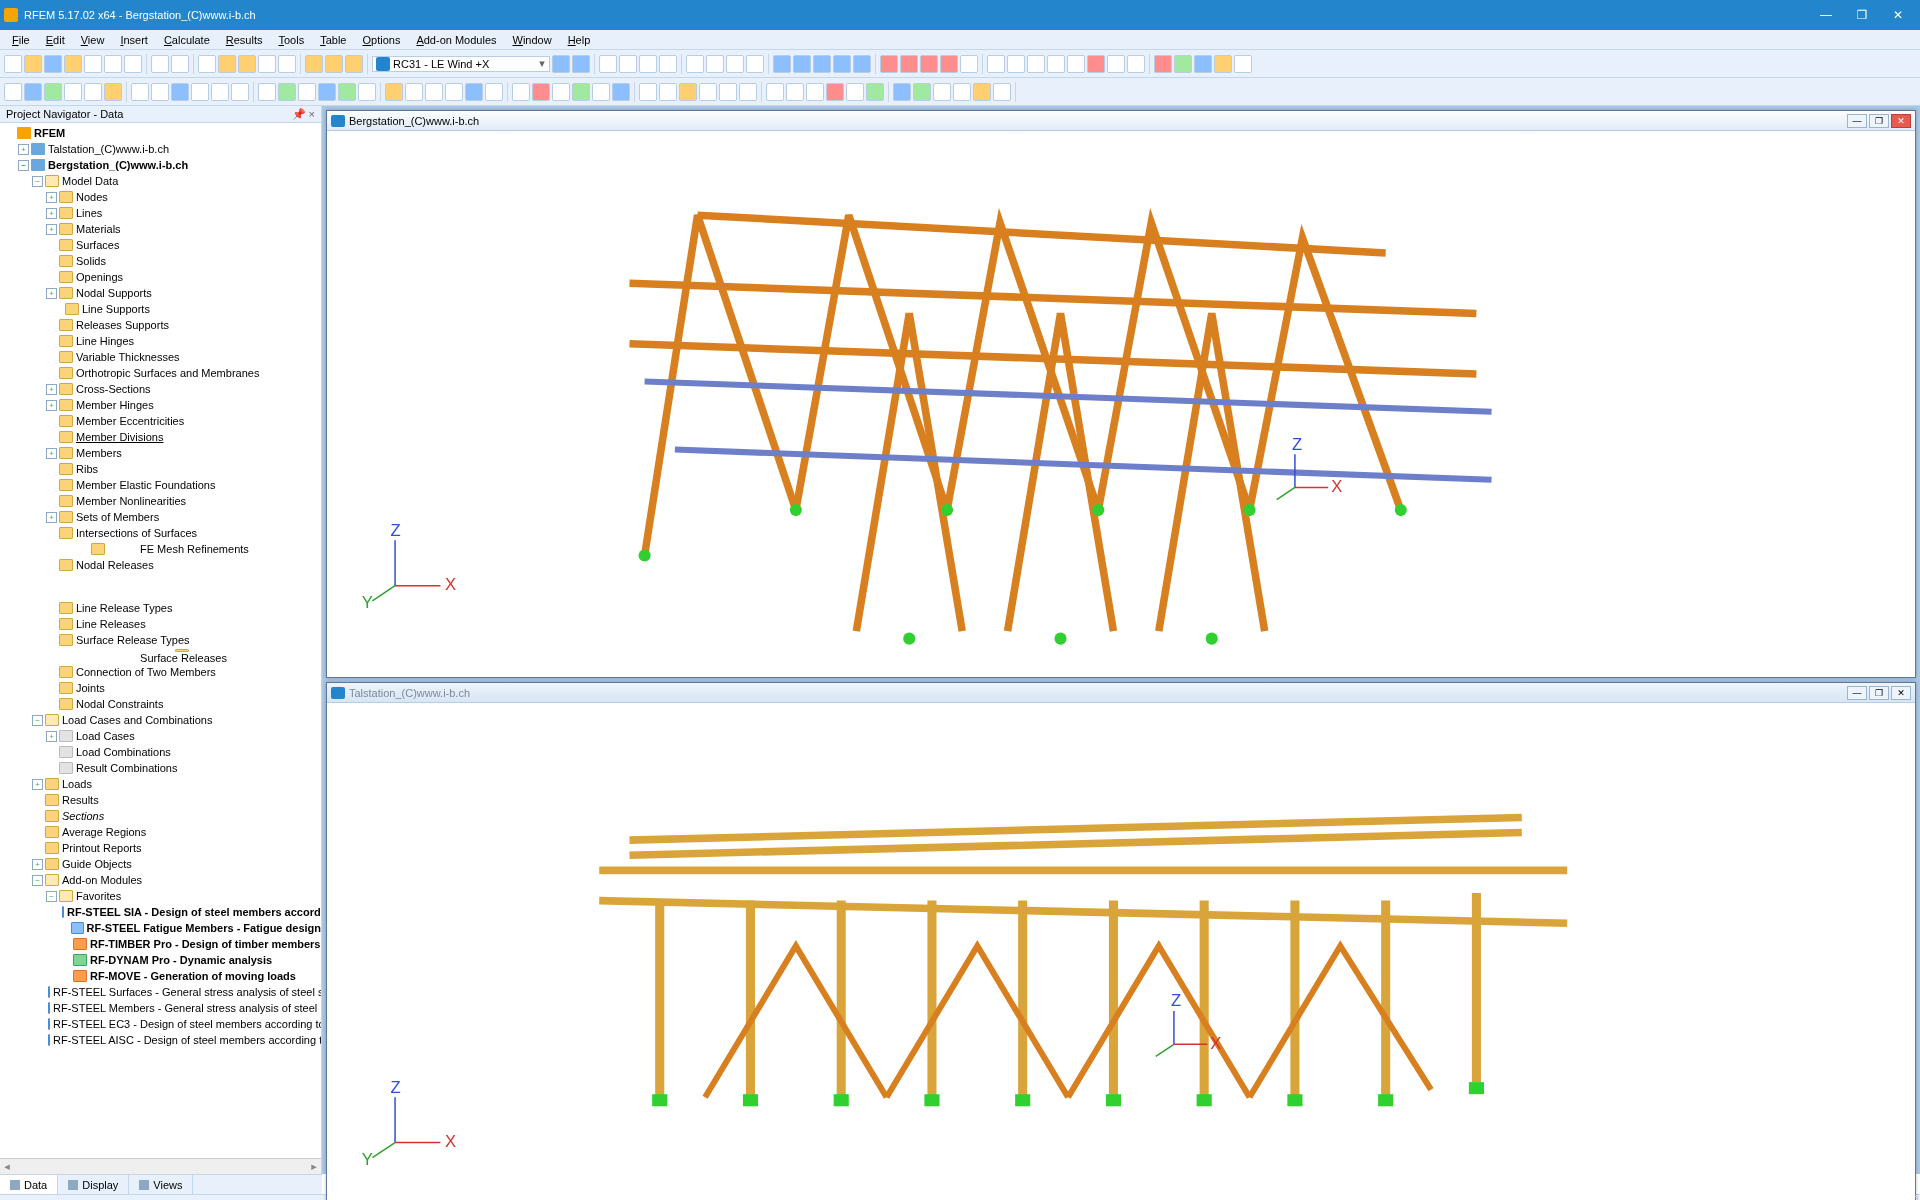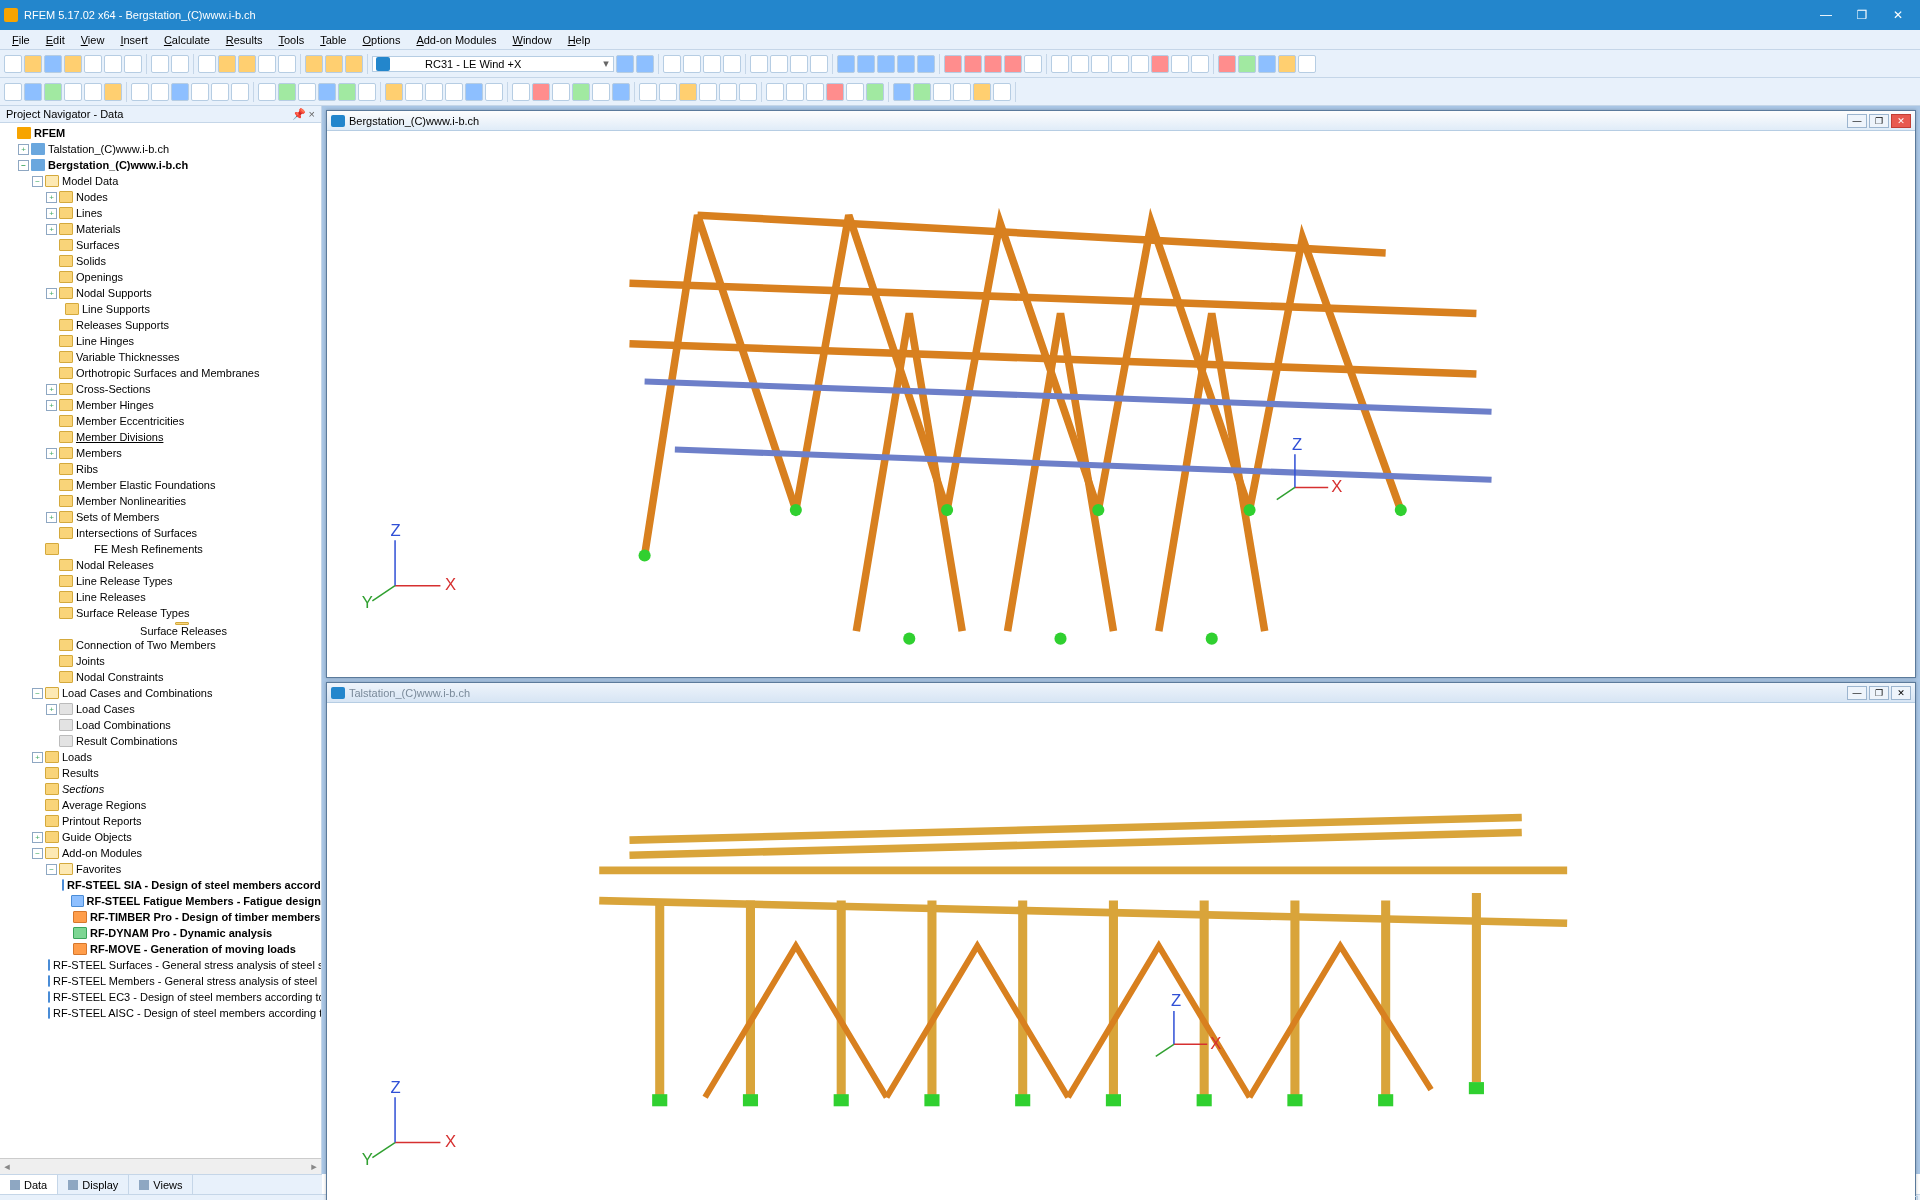--- a/index.html
+++ b/index.html
@@ -12,21 +12,21 @@
 .menu-bar { background: #e8f1fb; border-bottom: 1px solid #c5d6e8; height: 20px; display: flex; align-items: center; padding-left: 6px; gap: 4px; }
 .menu-bar span { padding: 2px 6px; cursor: pointer; }
 .menu-bar span u { text-decoration: underline; }
 .toolbar { background: #e8f1fb; border-bottom: 1px solid #c5d6e8; height: 28px; display: flex; align-items: center; padding: 0 4px; gap: 2px; }
 .toolbar .tb-btn { width: 18px; height: 18px; background: #fff; border: 1px solid #b6cde3; border-radius: 2px; cursor: pointer; }
 .toolbar .tb-btn.colored-a { background: #ffcf70; }
 .toolbar .tb-btn.colored-b { background: #a1e9a1; }
 .toolbar .tb-btn.colored-c { background: #ff8d8d; }
 .toolbar .tb-btn.colored-d { background: #8dbfff; }
 .toolbar .sep { width: 1px; height: 20px; background: #c5d6e8; margin: 0 2px; }
-.toolbar .combo { display: flex; align-items: center; border: 1px solid #b6cde3; background: #fff; height: 16px; min-width: 170px; gap: 32px; }
+.toolbar .combo { display: flex; align-items: center; border: 1px solid #b6cde3; background: #fff; height: 16px; min-width: 170px; }
 .toolbar .combo .ci { width: 14px; height: 14px; background: #2386cc; margin: 0 3px; border-radius: 2px; }
 .toolbar .combo input { border: none; outline: none; flex: 1; font-size: 11px; }
 .toolbar .combo .dd { width: 14px; text-align: center; color: #666; cursor: pointer; }
 .main { display: flex; height: calc(100vh - 22px - 20px - 28px - 28px - 18px - 16px); }
 .nav { width: 322px; border-right: 1px solid #c5d6e8; display: flex; flex-direction: column; background: #fff; }
 .nav-header { background: #e8f1fb; border-bottom: 1px solid #c5d6e8; padding: 2px 6px; display: flex; align-items: center; }
 .nav-header .pin { width: 12px; height: 12px; color: #666; }
 .nav-body { flex: 1; overflow: auto; padding: 2px 0; }
 .tree-item { display: flex; align-items: center; height: 16px; white-space: nowrap; cursor: pointer; }
 .tree-item .toggle { width: 11px; height: 11px; border: 1px solid #8ea7c2; display: flex; align-items: center; justify-content: center; font-size: 8px; color: #4a6; margin-right: 2px; background: #fff; }
@@ -349,31 +349,31 @@
         <div class="tree-item" style="padding-left: 46px;">
           <div class="toggle">+</div>
           <div class="ico ico-folder"></div>
           <span>Sets of Members</span>
         </div>
         <div class="tree-item" style="padding-left: 46px;">
           <div class="toggle blank"></div>
           <div class="ico ico-folder"></div>
           <span>Intersections of Surfaces</span>
         </div>
-        <div class="tree-item" style=" gap: 32px;">
+        <div class="tree-item" style="padding-left: 46px; gap: 32px;">
           <div class="toggle blank"></div>
           <div class="ico ico-folder"></div>
           <span>FE Mesh Refinements</span>
         </div>
         <div class="tree-item" style="padding-left: 46px;">
           <div class="toggle blank"></div>
           <div class="ico ico-folder"></div>
           <span>Nodal Releases</span>
         </div>
-        <div class="tree-item" style="padding-left: 46px;">
+        <div class="tree-item" style="padding-left: 46px; margin-top: 27px;">
           <div class="toggle blank"></div>
           <div class="ico ico-folder"></div>
           <span>Line Release Types</span>
         </div>
         <div class="tree-item" style="padding-left: 46px;">
           <div class="toggle blank"></div>
           <div class="ico ico-folder"></div>
           <span>Line Releases</span>
         </div>
         <div class="tree-item" style="padding-left: 46px;">

